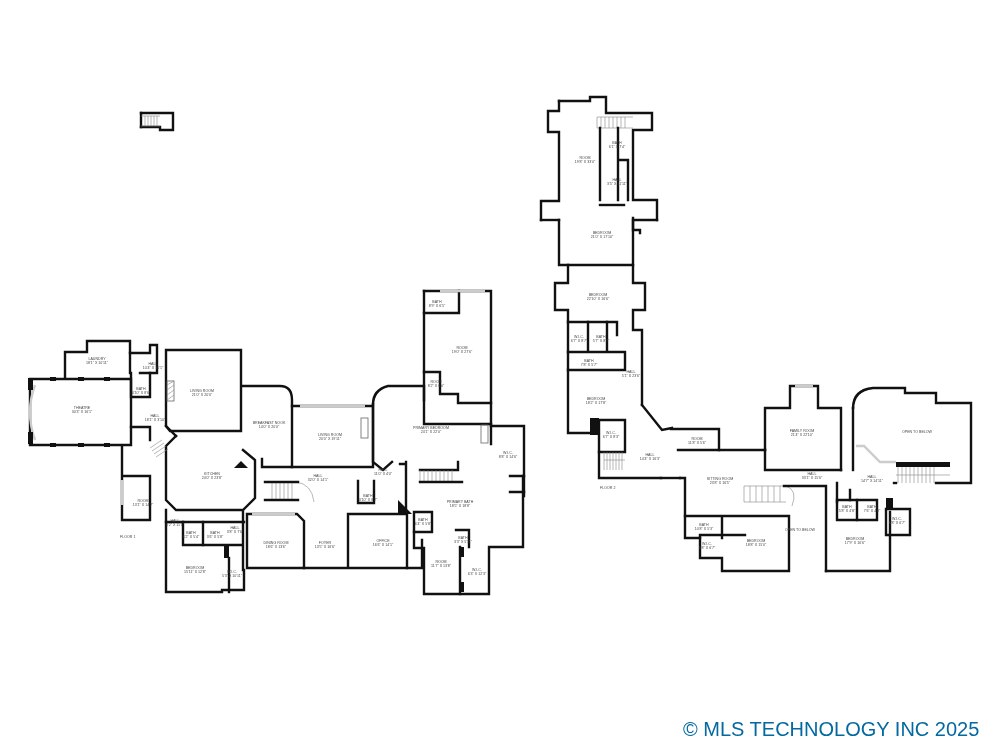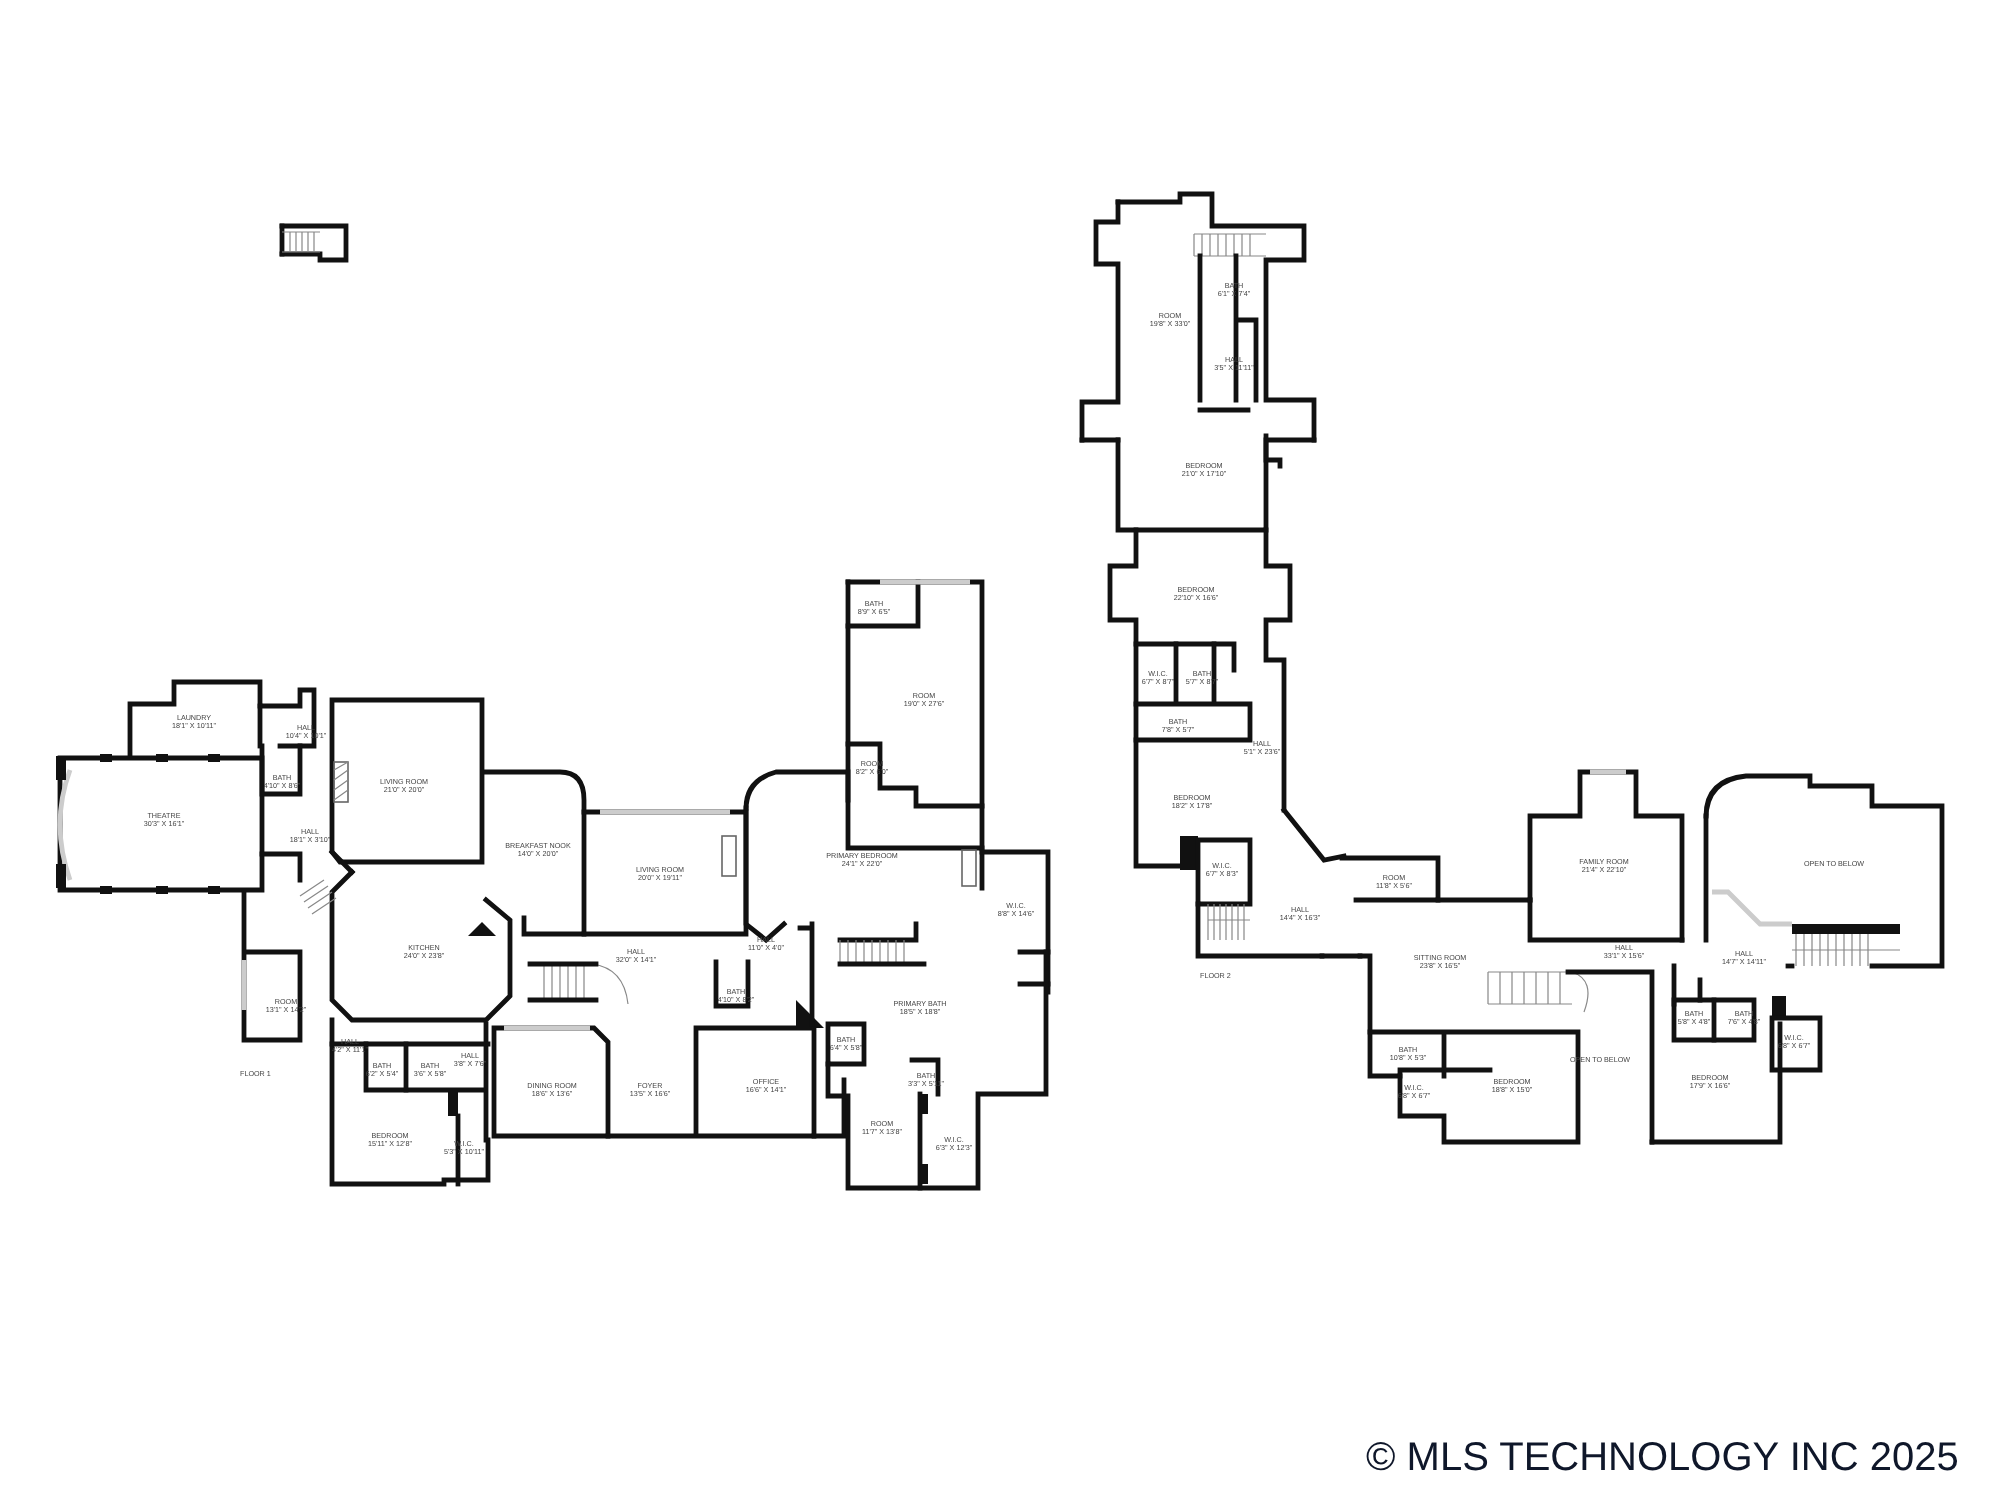--- a/index.html
+++ b/index.html
@@ -5,21 +5,21 @@
   html,body{margin:0;padding:0;background:#fff;}
   body{width:1000px;height:750px;position:relative;overflow:hidden;font-family:"Liberation Sans",sans-serif;}
   svg.plan{position:absolute;left:0;top:0;}
   .w{stroke:#111;stroke-width:2.4;fill:none;stroke-linecap:square;}
   .win{stroke:#ccc;stroke-width:2.4;fill:none;}
   .thin{stroke:#888;stroke-width:.6;fill:none;}
   .lbl{position:absolute;font-size:3.6px;line-height:4.2px;color:#444;text-align:center;transform:translate(-50%,-50%);white-space:nowrap;}
   .lbl .n{display:block;text-transform:uppercase;}
   .floorlbl{position:absolute;font-size:3.6px;color:#444;text-transform:uppercase;}
   .footer{position:absolute;left:240px;top:759px;font-size:8.2px;color:#b9b9b9;letter-spacing:.1px;white-space:nowrap;}
-  .copy{position:absolute;left:683px;top:718px;font-size:20px;color:#0f172a;white-space:nowrap;}
+  .copy{position:absolute;left:683px;top:718px;font-size:20px;color:#0369a1;white-space:nowrap;}
 </style>
 </head>
 <body>
 
 <svg class="plan" width="1000" height="750" viewBox="0 0 1000 750">
 
   <g>
     <path class="w" d="M141 113 H173 V130 H160 V127 H141"></path>
     <path class="w" d="M141 113 V127"></path>
     <g class="thin">

